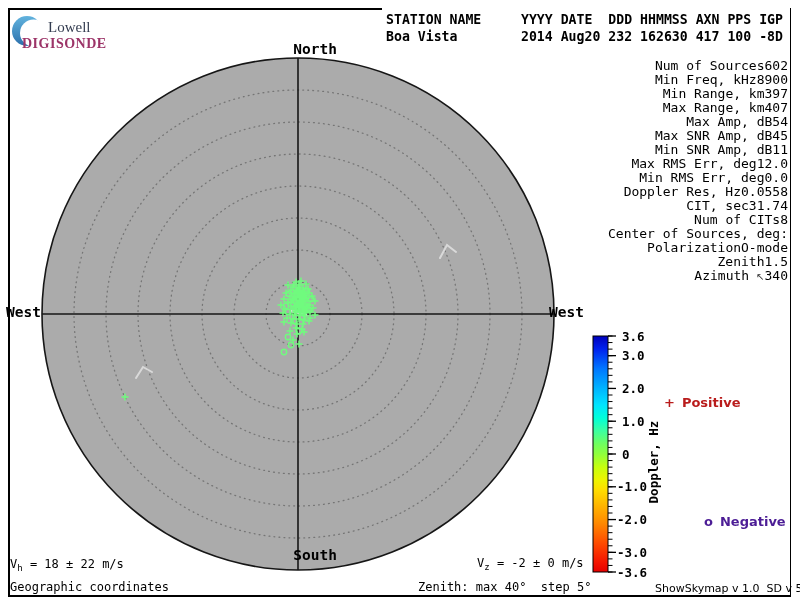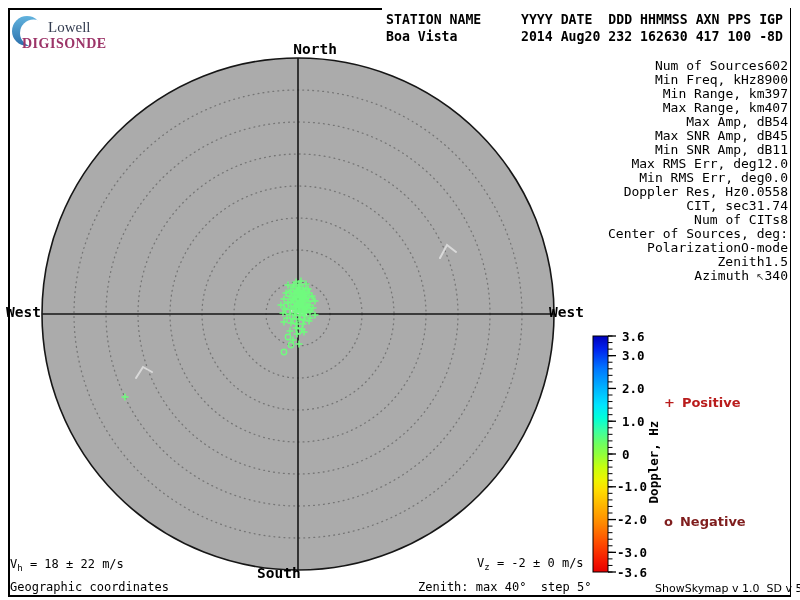--- a/index.html
+++ b/index.html
@@ -82,21 +82,21 @@
     <circle cx="297" cy="313" r="2.7" fill="none" stroke="#70fb7e" stroke-width="1.4"></circle>
     <circle cx="302" cy="317" r="2.7" fill="none" stroke="#70fb7e" stroke-width="1.4"></circle>
     <circle cx="294" cy="321" r="2.7" fill="none" stroke="#70fb7e" stroke-width="1.4"></circle>
     <circle cx="299" cy="331" r="2.7" fill="none" stroke="#70fb7e" stroke-width="1.4"></circle>
     <circle cx="288" cy="337" r="2.7" fill="none" stroke="#70fb7e" stroke-width="1.4"></circle>
     <circle cx="284" cy="352" r="2.7" fill="none" stroke="#70fb7e" stroke-width="1.4"></circle>
     <circle cx="291" cy="345" r="2.7" fill="none" stroke="#70fb7e" stroke-width="1.4"></circle>
   </svg>
 
 <div class="compass" style="left:257px;top:42px;width:80px;text-align:right">North</div>
-<div class="compass" style="left:257px;top:566px;width:80px;text-align:left">South</div>
+<div class="compass" style="left:257px;top:548px;width:80px;text-align:right">South</div>
 <div class="compass" style="left:6px;top:305px">West</div>
 <div class="compass" style="left:549px;top:305px">West</div>
 
 <div id="stats-panel">
     <div class="stat-row"><span class="stat-label">Num of Sources</span><span class="stat-value">602</span></div>
     <div class="stat-row"><span class="stat-label">Min Freq, kHz</span><span class="stat-value">8900</span></div>
     <div class="stat-row"><span class="stat-label">Min Range, km</span><span class="stat-value">397</span></div>
     <div class="stat-row"><span class="stat-label">Max Range, km</span><span class="stat-value">407</span></div>
     <div class="stat-row"><span class="stat-label">Max Amp, dB</span><span class="stat-value">54</span></div>
     <div class="stat-row"><span class="stat-label">Max SNR Amp, dB</span><span class="stat-value">45</span></div>
@@ -187,19 +187,19 @@
     <line x1="17" y1="189.55555555555554" x2="25" y2="189.55555555555554" stroke="#000" stroke-width="1.3"></line>
     <text x="26" y="194.05555555555554" font-family="&quot;DejaVu Sans Mono&quot;, monospace" font-size="12.5" font-weight="bold" fill="#000">-2.0</text>
     <line x1="17" y1="222.33333333333331" x2="25" y2="222.33333333333331" stroke="#000" stroke-width="1.3"></line>
     <text x="26" y="226.83333333333331" font-family="&quot;DejaVu Sans Mono&quot;, monospace" font-size="12.5" font-weight="bold" fill="#000">-3.0</text>
     <line x1="17" y1="242" x2="25" y2="242" stroke="#000" stroke-width="1.3"></line>
     <text x="26" y="246.5" font-family="&quot;DejaVu Sans Mono&quot;, monospace" font-size="12.5" font-weight="bold" fill="#000">-3.6</text>
   </svg>
 <div id="colorbar-title">Doppler, Hz</div>
 
 <div id="legend-positive" class="legend-item" style="color: #b91c1c;"><span class="legend-symbol">+</span><span>Positive</span></div>
-<div id="legend-negative" class="legend-item" style="color: #7f1d1d;"><span class="legend-symbol">o</span><span>Negative</span></div>
+<div id="legend-negative" class="legend-item" style="color: #4c1d95; margin-left: 40px;"><span class="legend-symbol">o</span><span>Negative</span></div>
 
 <div id="vh-note" class="footnote"><span>V</span><sub>h</sub><span> = 18 ± 22 m/s</span></div>
 <div id="geo-note" class="footnote">Geographic coordinates</div>
 <div id="vz-note" class="footnote"><span>V</span><sub>z</sub><span> = -2 ± 0 m/s</span></div>
 <div id="zenith-note" class="footnote">Zenith: max 40°  step 5°</div>
 <div id="version-note">ShowSkymap v 1.0  SD v 5.1</div>
 
 </body></html>

